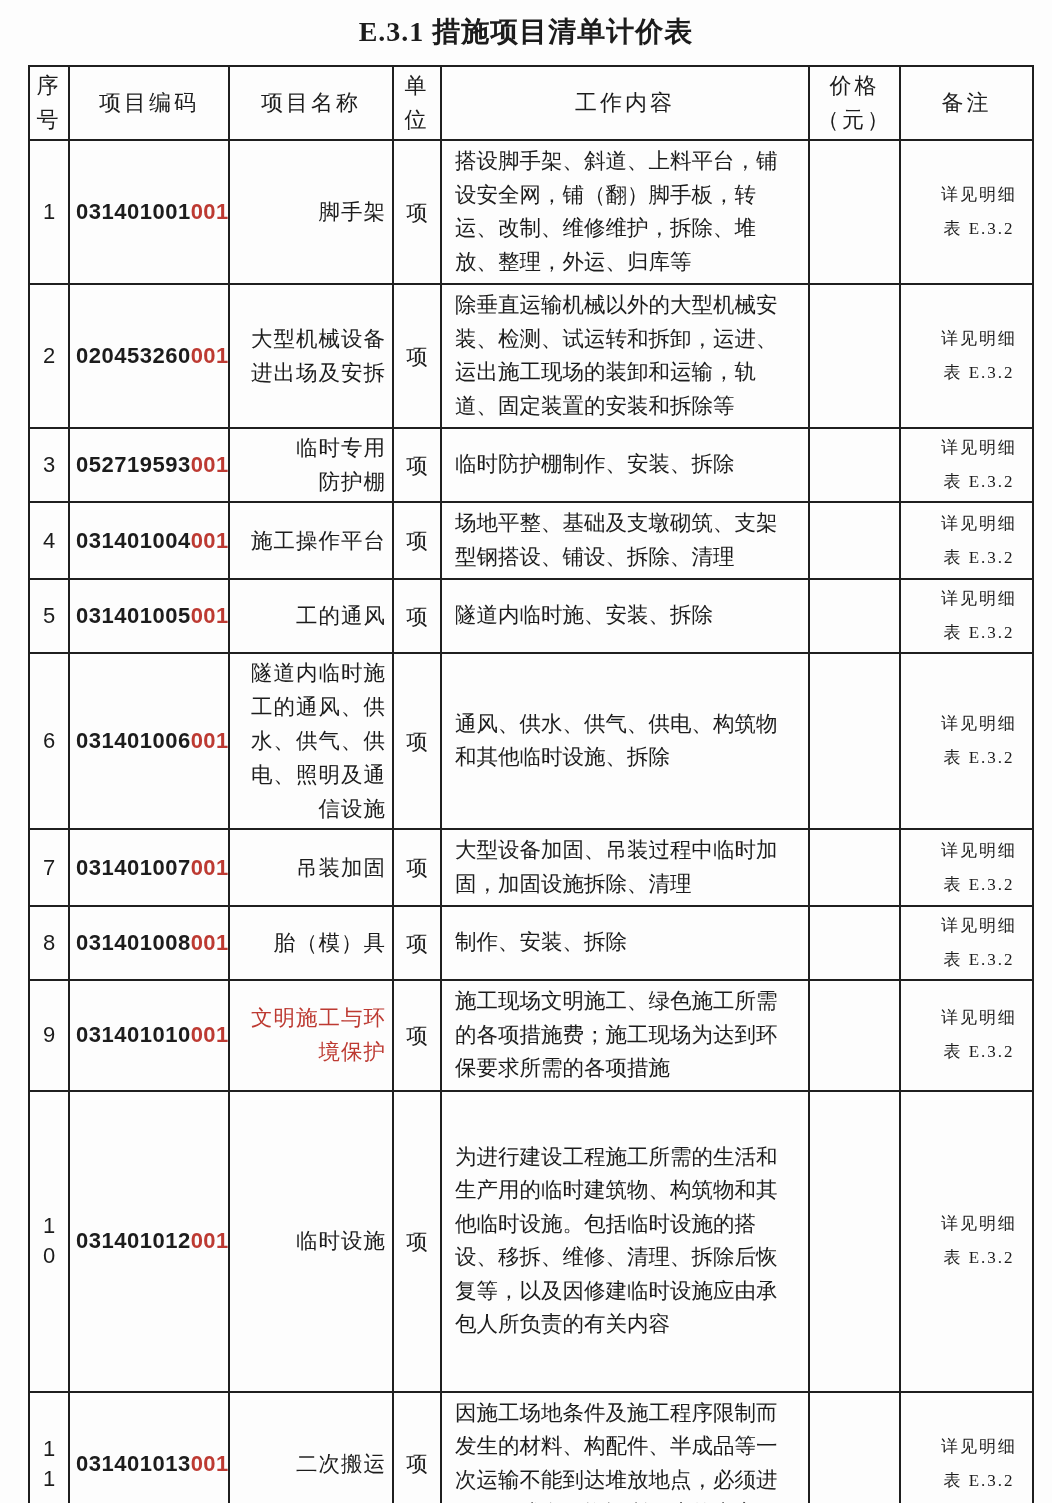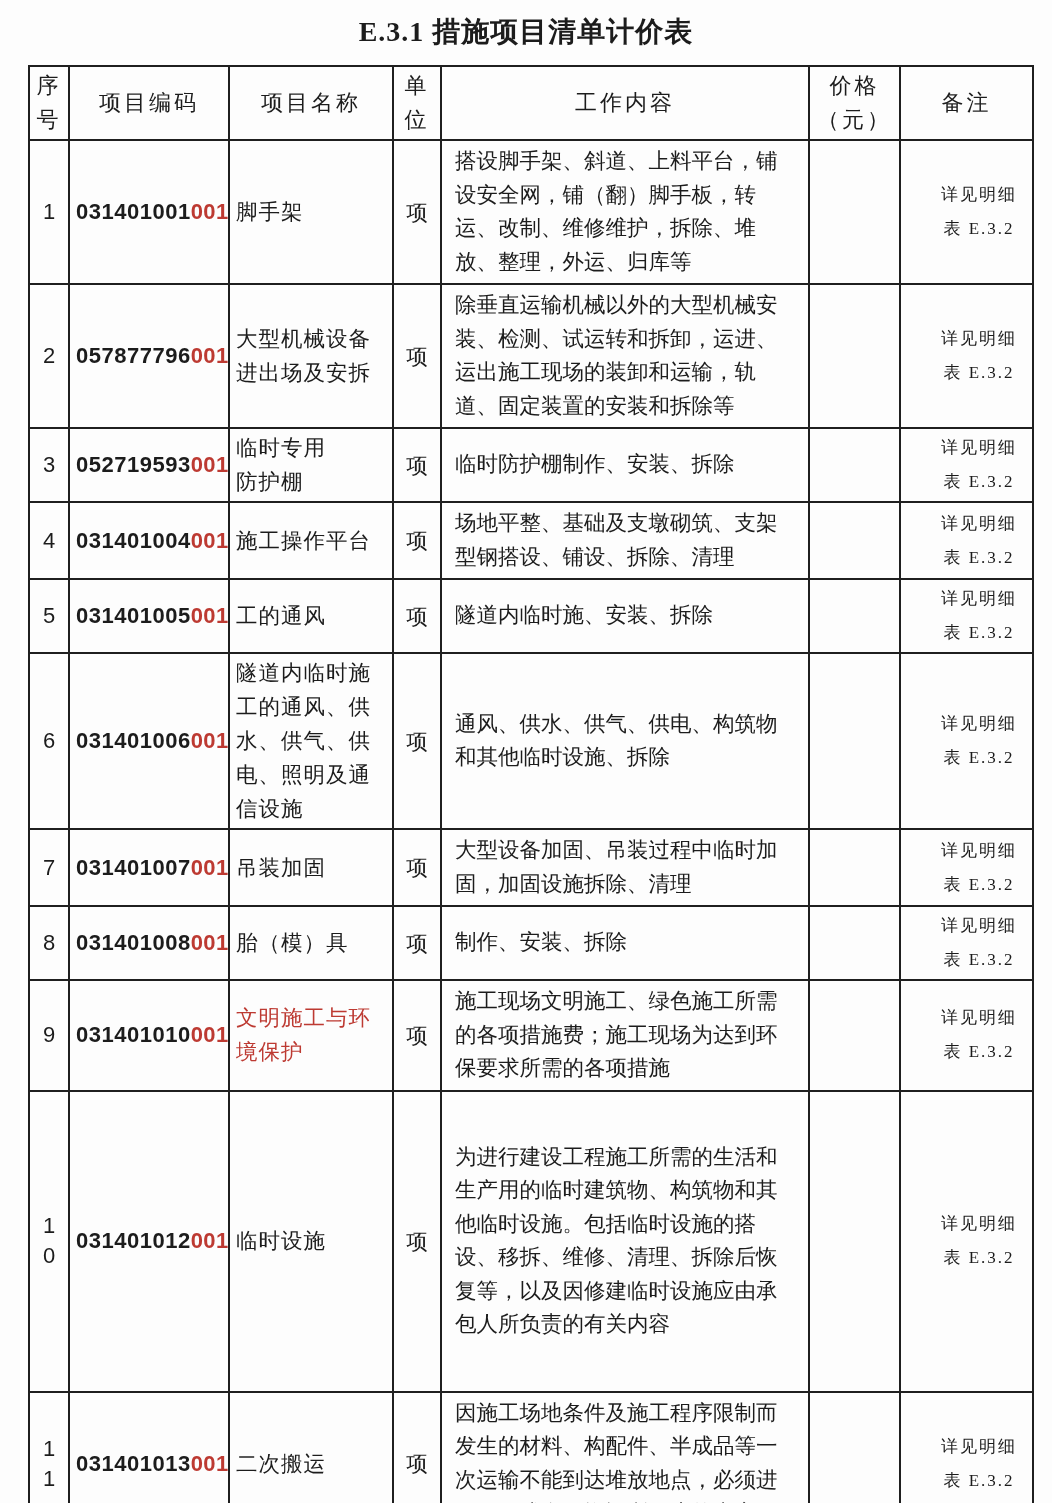--- a/index.html
+++ b/index.html
@@ -47,21 +47,21 @@
     white-space: pre-line;
   }
   td.cell-code {
     text-align: right;
     font-family: "Liberation Sans", "DejaVu Sans", sans-serif;
     font-size: 22px;
     font-weight: 600;
     letter-spacing: 0.5px;
   }
   td.cell-name {
-    text-align: left;
+    text-align: right;
     font-size: 21.5px;
     line-height: 34px;
     letter-spacing: 1px;
     white-space: pre-line;
   }
   td.cell-unit {
     text-align: center;
     font-size: 21.5px;
   }
   td.cell-work {
@@ -115,21 +115,21 @@
           <td class="cell-code"><span>031401001</span><span style="color: rgb(189, 58, 50);">001</span></td>
           <td class="cell-name"><span>脚手架</span></td>
           <td class="cell-unit">项</td>
           <td class="cell-work">搭设脚手架、斜道、上料平台，铺设安全网，铺（翻）脚手板，转运、改制、维修维护，拆除、堆放、整理，外运、归库等</td>
           <td class="cell-price"></td>
           <td class="cell-remark">详见明细
 表 E.3.2</td>
         </tr>
         <tr style="height: 130px;">
           <td class="cell-seq">2</td>
-          <td class="cell-code"><span>057877796</span><span style="color: rgb(189, 58, 50);">001</span></td>
+          <td class="cell-code"><span>020453260</span><span style="color: rgb(189, 58, 50);">001</span></td>
           <td class="cell-name"><span>大型机械设备
 进出场及安拆</span></td>
           <td class="cell-unit">项</td>
           <td class="cell-work">除垂直运输机械以外的大型机械安装、检测、试运转和拆卸，运进、运出施工现场的装卸和运输，轨道、固定装置的安装和拆除等</td>
           <td class="cell-price"></td>
           <td class="cell-remark">详见明细
 表 E.3.2</td>
         </tr>
         <tr style="height: 68px;">
           <td class="cell-seq">3</td>

